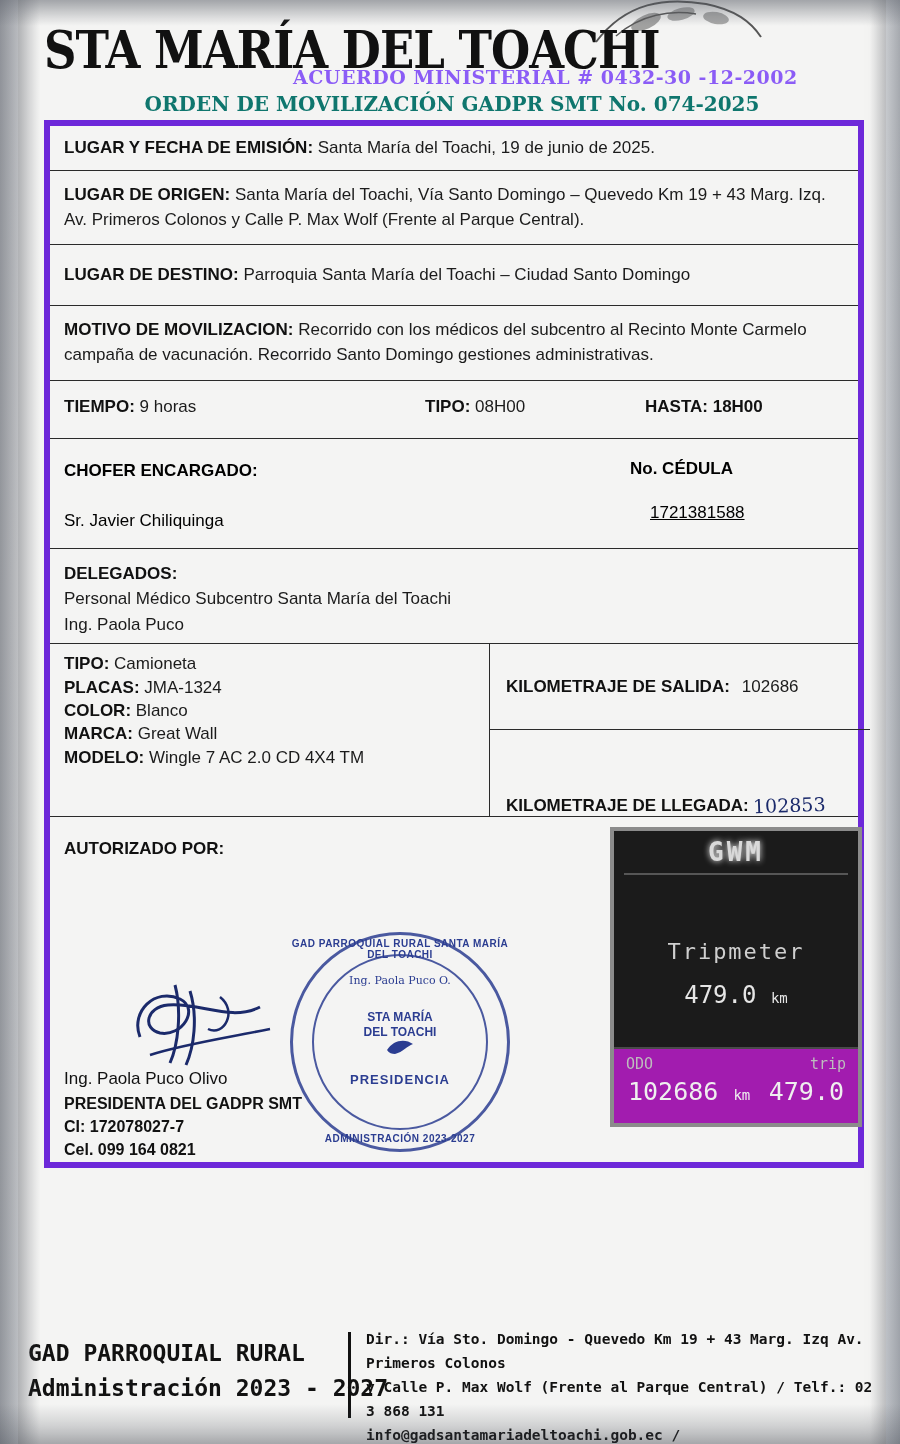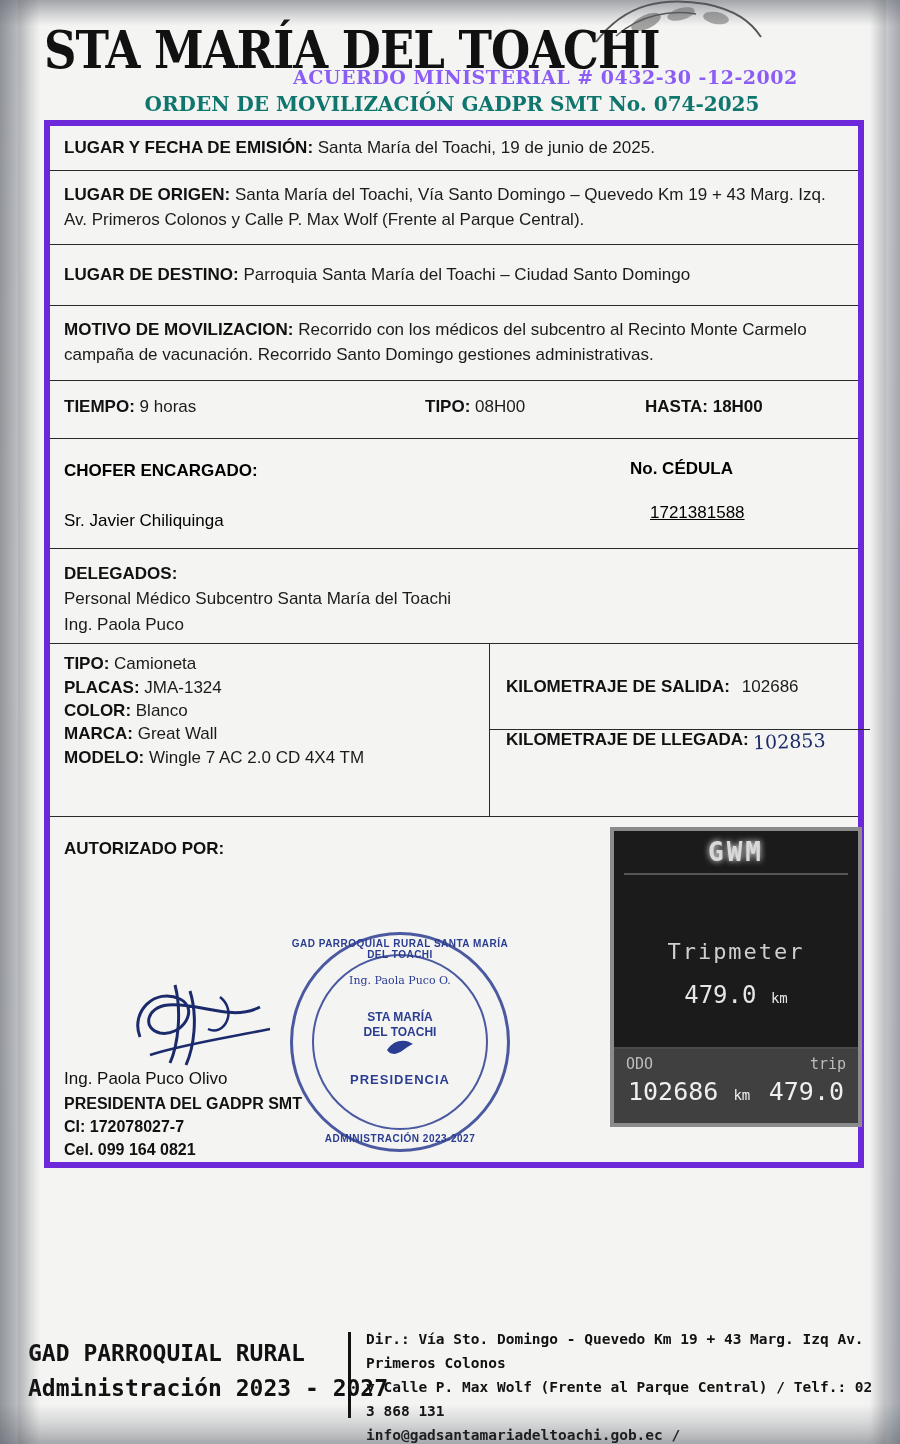--- a/index.html
+++ b/index.html
@@ -95,21 +95,21 @@
   .veh .right{
     position:absolute;left:440px;top:0;width:380px;height:172px;
   }
   .veh .km1{
     position:absolute;left:0;top:0;width:380px;height:86px;
     box-sizing:border-box;border-bottom:1px solid #2a2a2a;
     display:flex;align-items:center;padding-left:16px;font-size:17px;
   }
   .veh .km2{
     position:absolute;left:0;top:86px;width:380px;height:86px;
-    box-sizing:border-box;display:flex;align-items:flex-start;padding-left:16px;font-size:17px;
+    box-sizing:border-box;display:flex;align-items:flex-end;padding-left:16px;font-size:17px;
   }
   .hand{
     font-family:"DejaVu Serif", serif;
     color:#1b2a6b;
     font-size:19px;
     transform:rotate(-2deg);
     display:inline-block;
   }
   
   .auth{
@@ -175,21 +175,21 @@
   .odo .trip-lbl{
     position:absolute;left:0;top:108px;width:100%;text-align:center;
     color:#cfcfcf;font-family:"DejaVu Sans Mono",monospace;font-size:22px;letter-spacing:2px;
   }
   .odo .trip-val{
     position:absolute;left:0;top:150px;width:100%;text-align:center;
     color:#e6e6e6;font-family:"DejaVu Sans Mono",monospace;font-size:24px;
   }
   .odo .trip-val .u{font-size:14px;}
   .odo .bottom{
-    position:absolute;left:0;bottom:0;width:100%;height:74px;background:#404040;
+    position:absolute;left:0;bottom:0;width:100%;height:74px;background:#a21caf;
     border-top:2px solid #4a4a4a;
   }
   .odo .odo-lbl{position:absolute;left:12px;top:6px;color:#bdbdbd;font-family:"DejaVu Sans Mono",monospace;font-size:15px;}
   .odo .trip-tag{position:absolute;right:12px;top:6px;color:#bdbdbd;font-family:"DejaVu Sans Mono",monospace;font-size:15px;}
   .odo .odo-val{position:absolute;left:14px;top:28px;color:#efefef;font-family:"DejaVu Sans Mono",monospace;font-size:25px;}
   .odo .odo-val .u{font-size:14px;}
   .odo .trip-val2{position:absolute;right:14px;top:28px;color:#efefef;font-family:"DejaVu Sans Mono",monospace;font-size:25px;}
   
   .footer{
     position:absolute;left:0;bottom:10px;width:868px;height:120px;

